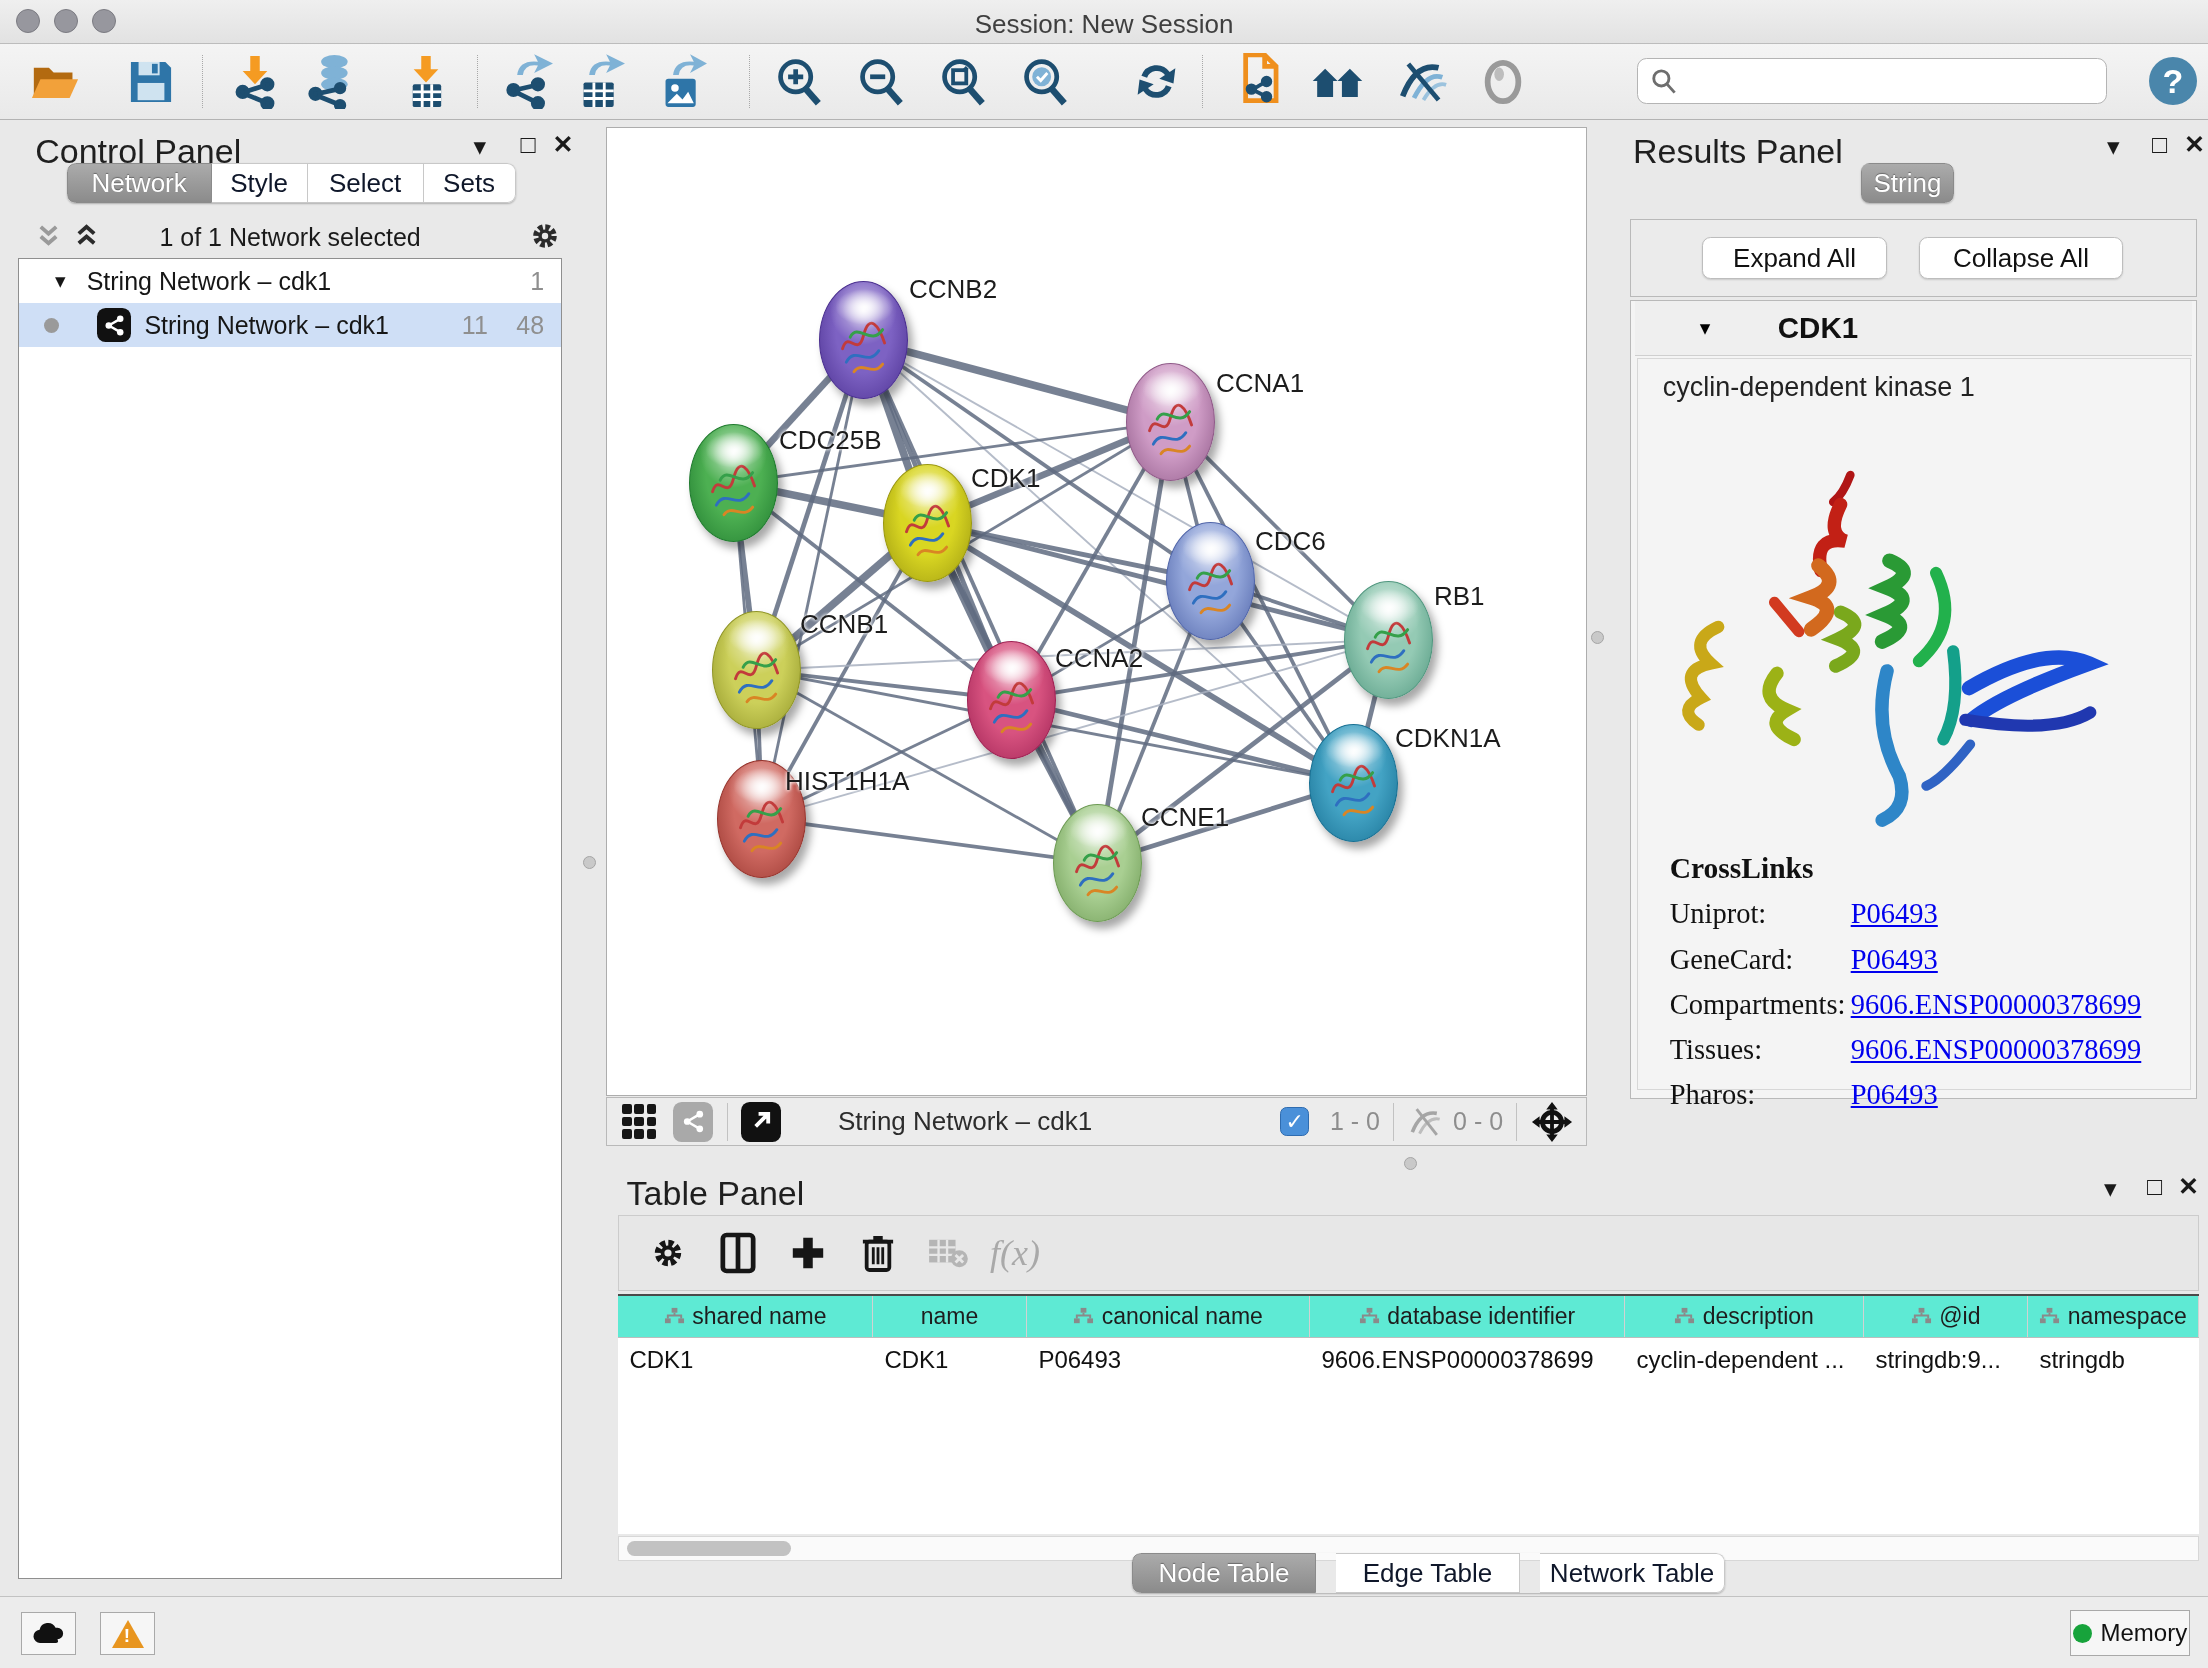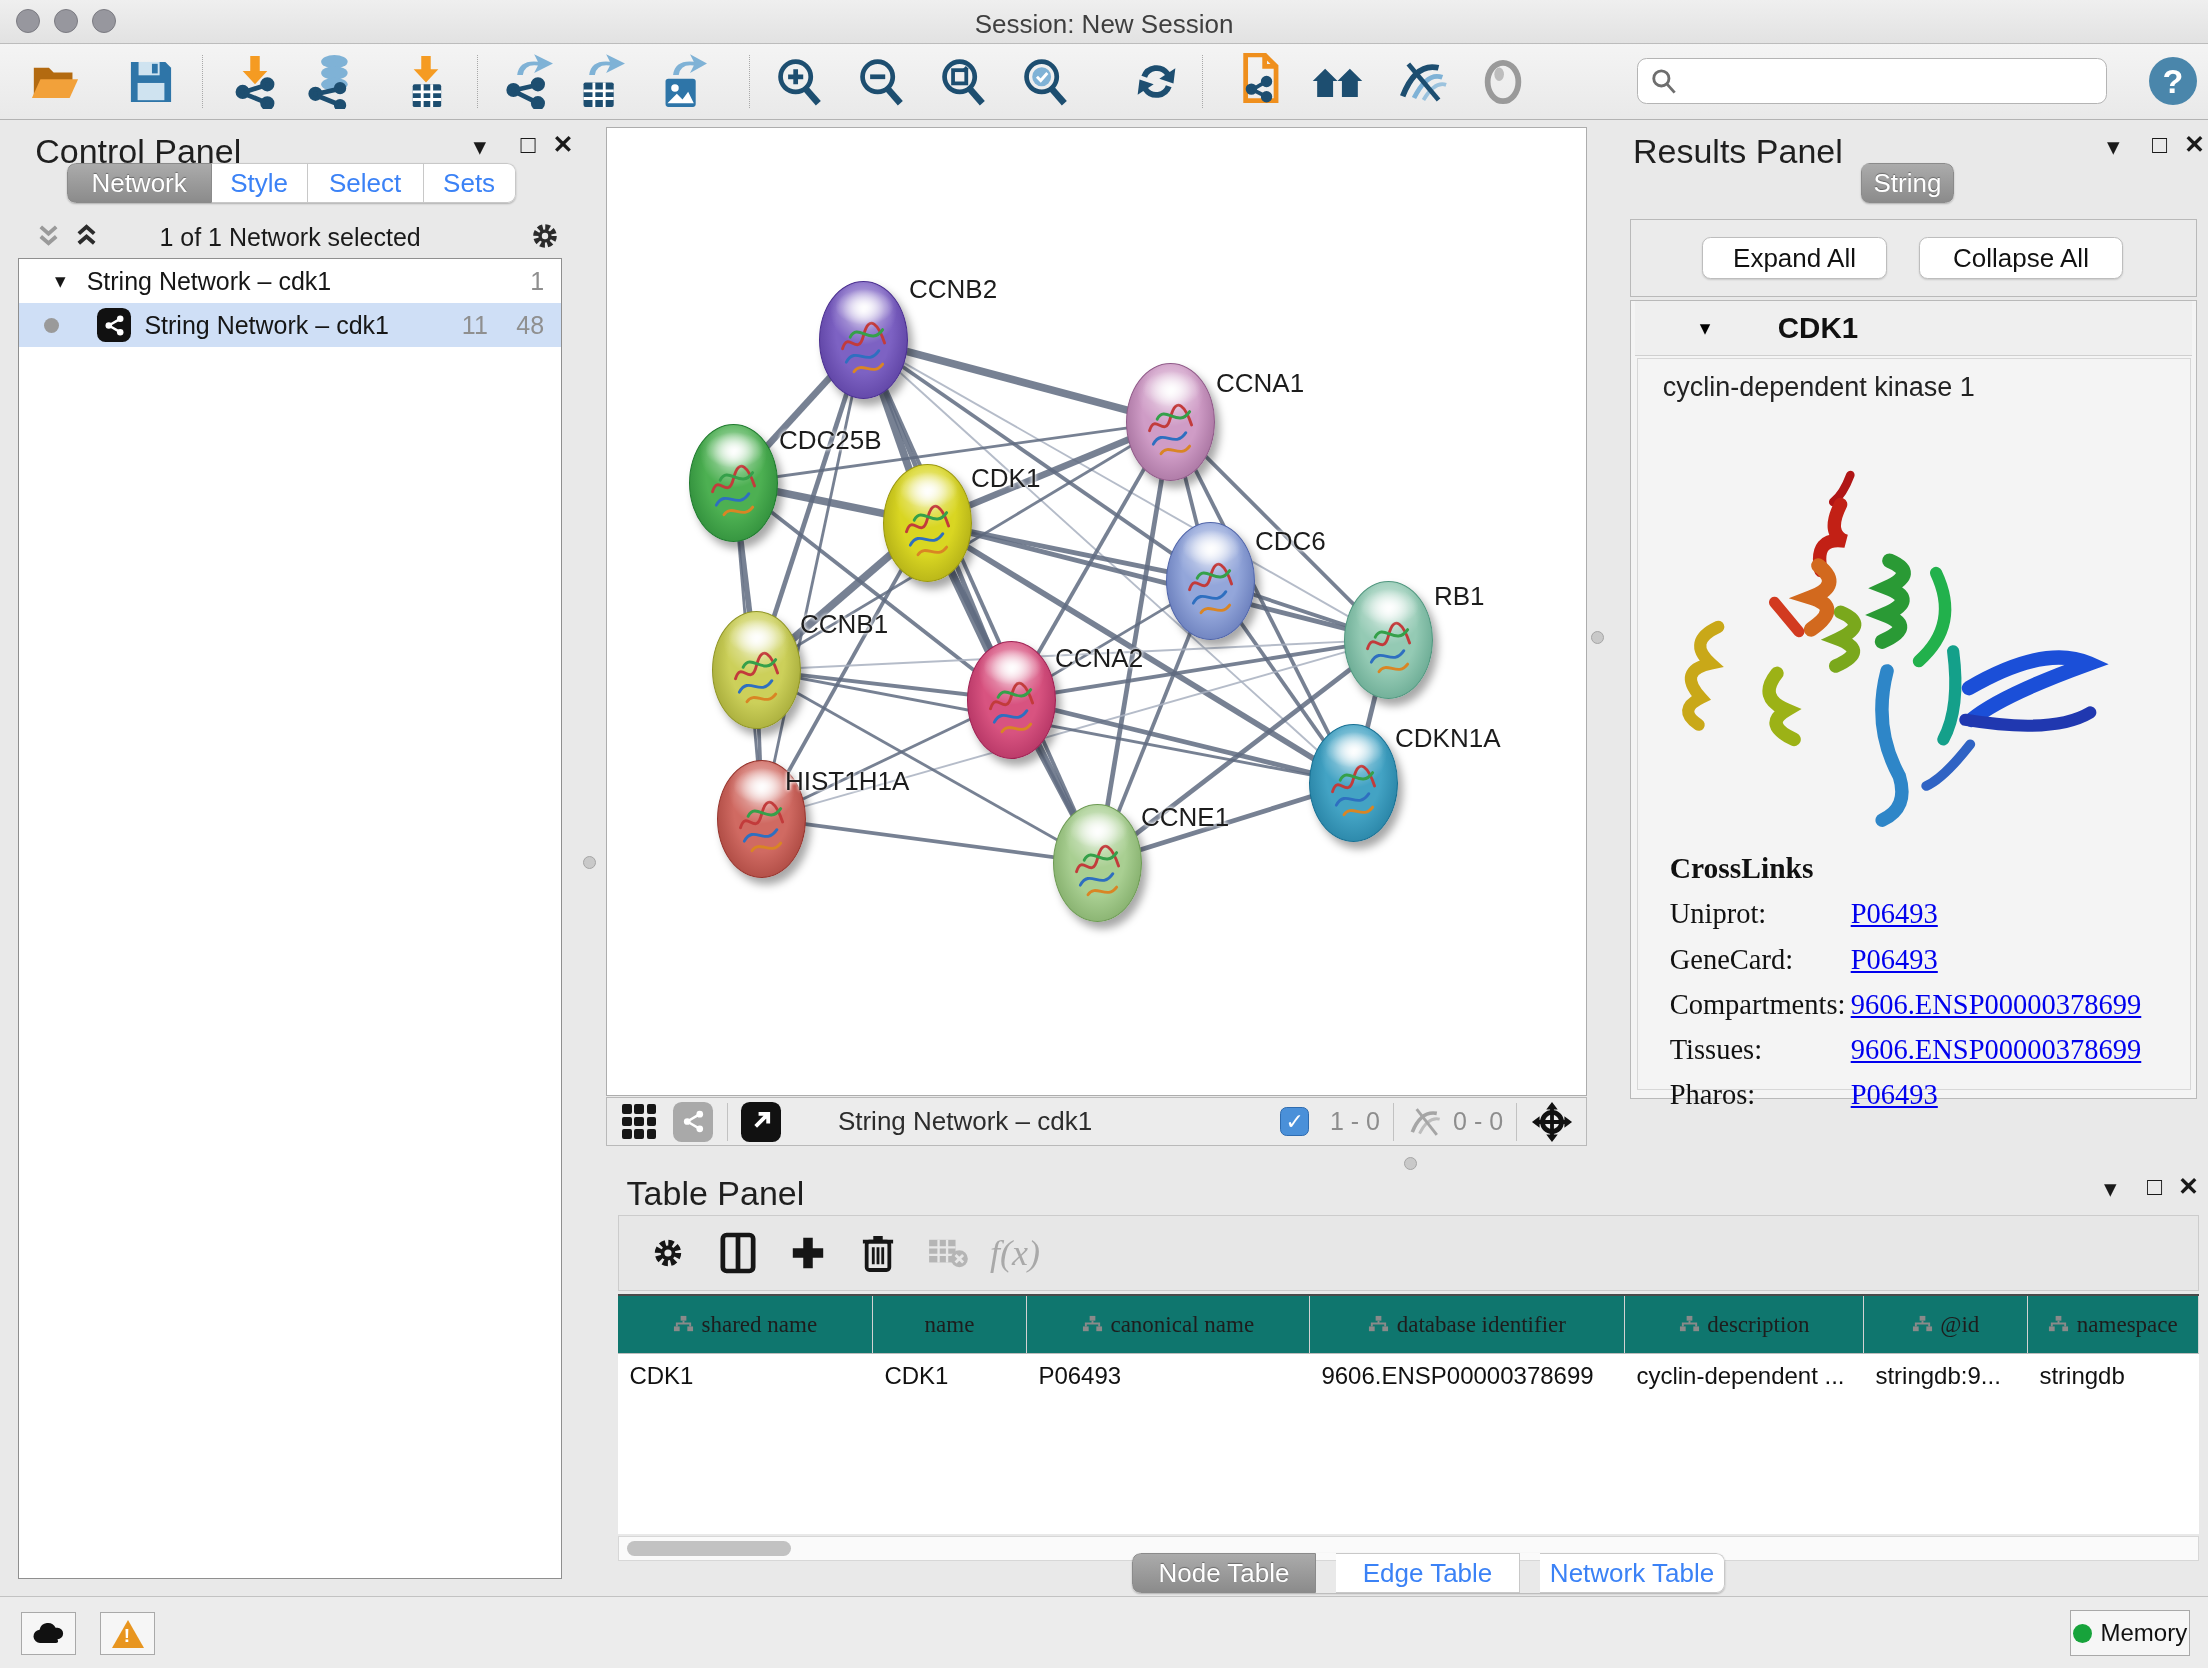--- a/index.html
+++ b/index.html
@@ -20,21 +20,21 @@
   .tb-icon { top:11.4px; width:53px; height:53px; display:flex; align-items:center; justify-content:center; cursor:pointer; }
   .searchbox { left:1637px; top:14.3px; width:470px; height:46px; background:#fff; border:1.9px solid #b4b4b4;
     border-radius:9.5px; display:flex; align-items:center; padding-left:11.4px; }
   .help-btn { left:2149px; top:13.3px; width:48px; height:48px; border-radius:50%; background:#4a86ab;
     color:#fff; font-size:34px; font-weight:bold; display:flex; align-items:center; justify-content:center; }
 
   
   .panel-title { font-size:34px; color:#1f1f1f; }
   .panel-ctl { font-size:25px; color:#1a1a1a; display:inline-block; cursor:pointer; }
   .seg-group { display:flex; border-radius:8.6px; box-shadow:0 1px 1.9px rgba(0,0,0,.25); overflow:hidden; }
-  .seg-tab { background:#fff; border:1px solid #c8c8c8; border-left-width:0; color:#3b82f6; font-size:26px;
+  .seg-tab { background:#fff; border:1px solid #c8c8c8; border-left-width:0; color:#0f172a; font-size:26px;
     display:flex; align-items:center; justify-content:center; cursor:pointer; }
   .seg-tab:first-child { border-left-width:1px; border-radius:8.6px 0 0 8.6px; }
   .seg-tab:last-child { border-radius:0 8.6px 8.6px 0; }
   .seg-tab.sel { background:linear-gradient(#ababab,#8b8b8b); color:#fff; border-color:#8b8b8b;
     text-shadow:0 -1px 1px rgba(0,0,0,.35); }
 
   
   .cp-status { font-size:25px; color:#1a1a1a; }
   .tree-box { left:18px; top:258px; width:544px; height:1321px; background:#fff; border:1.9px solid #8f8f8f; }
   .tree-row { position:relative; height:44px; display:flex; align-items:center; font-size:25px; color:#161616; }
@@ -73,21 +73,21 @@
   .xl-title { font-size:29.5px; font-weight:bold; color:#111; }
   .xl-row { display:flex; font-size:28.5px; margin-top:13.3px; }
   .xl-label { width:181px; color:#111; }
   .xl-link { color:#0000EE; text-decoration:underline; cursor:pointer; }
 
   
   .tp-toolbar { left:618px; top:1215px; width:1581px; height:76px; background:#e7e7e7; border:1px solid #cccccc;
     display:flex; align-items:center; }
   .tp-tool { width:51px; height:51px; display:flex; align-items:center; justify-content:center; cursor:pointer; }
   .tbl { left:618px; top:1294px; width:1581px; height:240px; background:#fff; border-top:2.9px solid #4a4a4a; }
-  .tbl-head { display:flex; height:58px; background:#0f766e; border-bottom:1.9px solid #bdbdbd;font-family:Liberation Serif, serif; }
+  .tbl-head { display:flex; height:42px; background:#5eead4; border-bottom:1.9px solid #bdbdbd; }
   .tbl-col { display:flex; align-items:center; justify-content:center; gap:7.6px; font-size:23px; color:#1d1d1d;
     border-right:1px solid #d2d2d2; overflow:hidden; white-space:nowrap; }
   .tbl-rowline { display:flex; height:44px; }
   .tbl-cell { font-size:24px; color:#111; padding:7.6px 3.8px 0 11.4px; overflow:hidden; white-space:nowrap; }
   .hscroll { left:618px; top:1536px; width:1581px; height:25px; background:#fafafa; border:1px solid #d7d7d7; }
   .hthumb { left:7.6px; top:3.8px; width:164px; height:15px; border-radius:7.6px; background:#c2c2c2; }
 
   
   .statusbar { left:0; top:1596px; width:2208px; height:72px; background:#ececec; border-top:1px solid #c2c2c2;text-align:center; }
   .sb-btn { top:15px; width:55px; height:43px; background:#f6f6f6; border:1.9px solid #a9a9a9;

